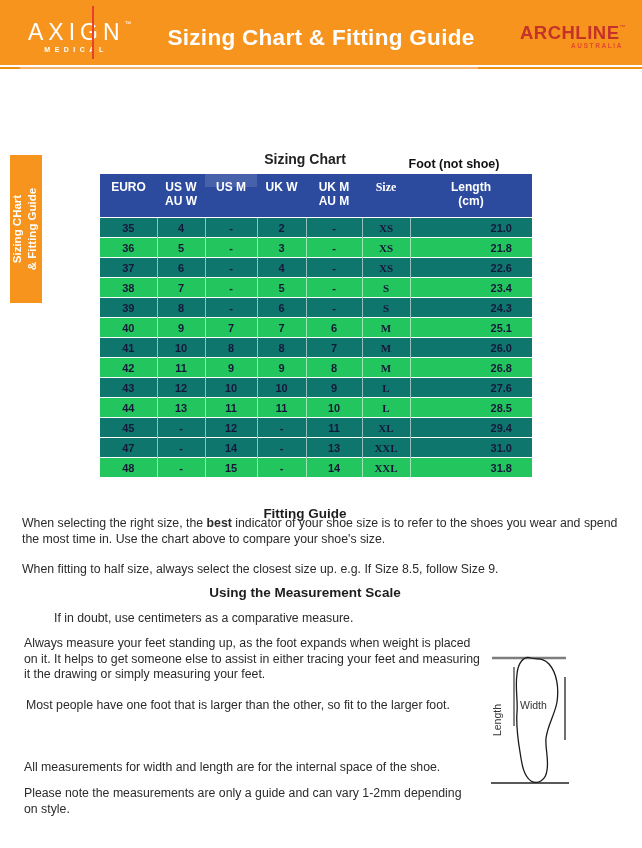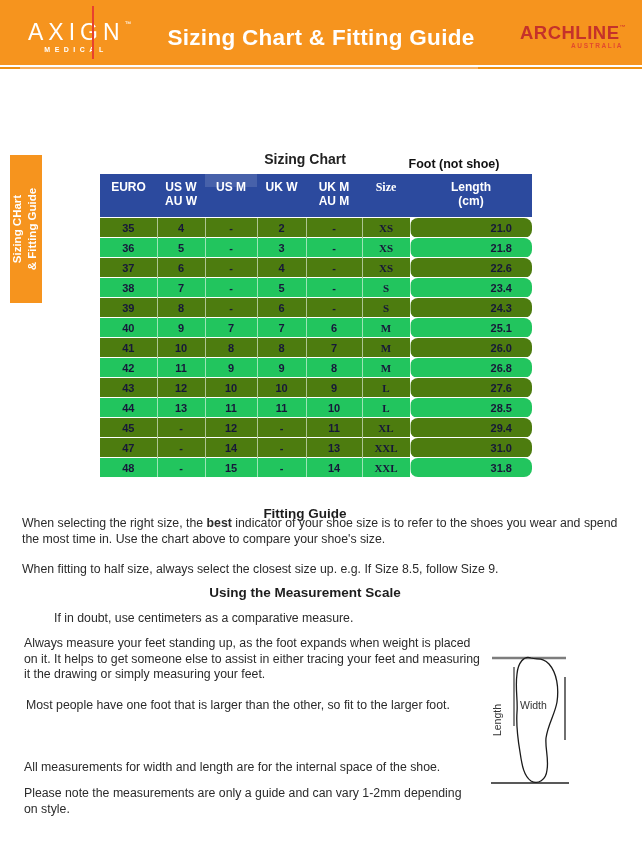--- a/index.html
+++ b/index.html
@@ -49,31 +49,31 @@
   .sizing-table thead th {
     background:#2C4A9E; color:#fff; font-size:12px; font-weight:700;
     height:37px; padding:6px 0 0 0; vertical-align:top; text-align:center;
   }
   .sizing-table thead th span { display:block; line-height:14px; }
   .sizing-table td {
     height:19px; padding:0; font-size:11px; font-weight:700; color:#17173A;
     text-align:center; border-top:1px solid #fff; border-left:1px solid rgba(255,255,255,0.55);
   }
   .sizing-table td:first-child { border-left:none; }
-  .row-a { background:#4d7c0f; }
+  .row-a { background:#0f766e; }
   .row-b { background:#22c55e; }
   .col-euro  { width:57px; }
   .col-us_w  { width:48px; }
   .col-us_m  { width:52px; }
   .col-uk_w  { width:49px; }
   .col-uk_m  { width:56px; }
   .col-size  { width:48px;font-family:Liberation Serif, serif; }
   .col-length{ width:122px; }
   th.col-length { text-align:right; padding-right:24px; }
-  td.col-length { text-align:right; padding-right:20px;border-radius:8px; }
+  td.col-length { text-align:right; padding-right:20px; }
   .usm-strip { position:absolute; left:205px; top:174px; width:52px; height:13px;
                background:rgba(255,255,255,0.13); pointer-events:none; }
 
   
   .section-title { position:absolute; left:0; width:610px; text-align:center;
                    font-size:13.5px; font-weight:700; color:#1d1d1d; }
   .para { position:absolute; font-size:12.3px; line-height:15.5px; color:#2b2b2b; white-space:pre-line; }
   #fg-title  { top:506px; }
   #fg-p1     { left:22px; top:516px; width:606px; }
   #fg-p2     { left:22px; top:562px; width:606px; }

